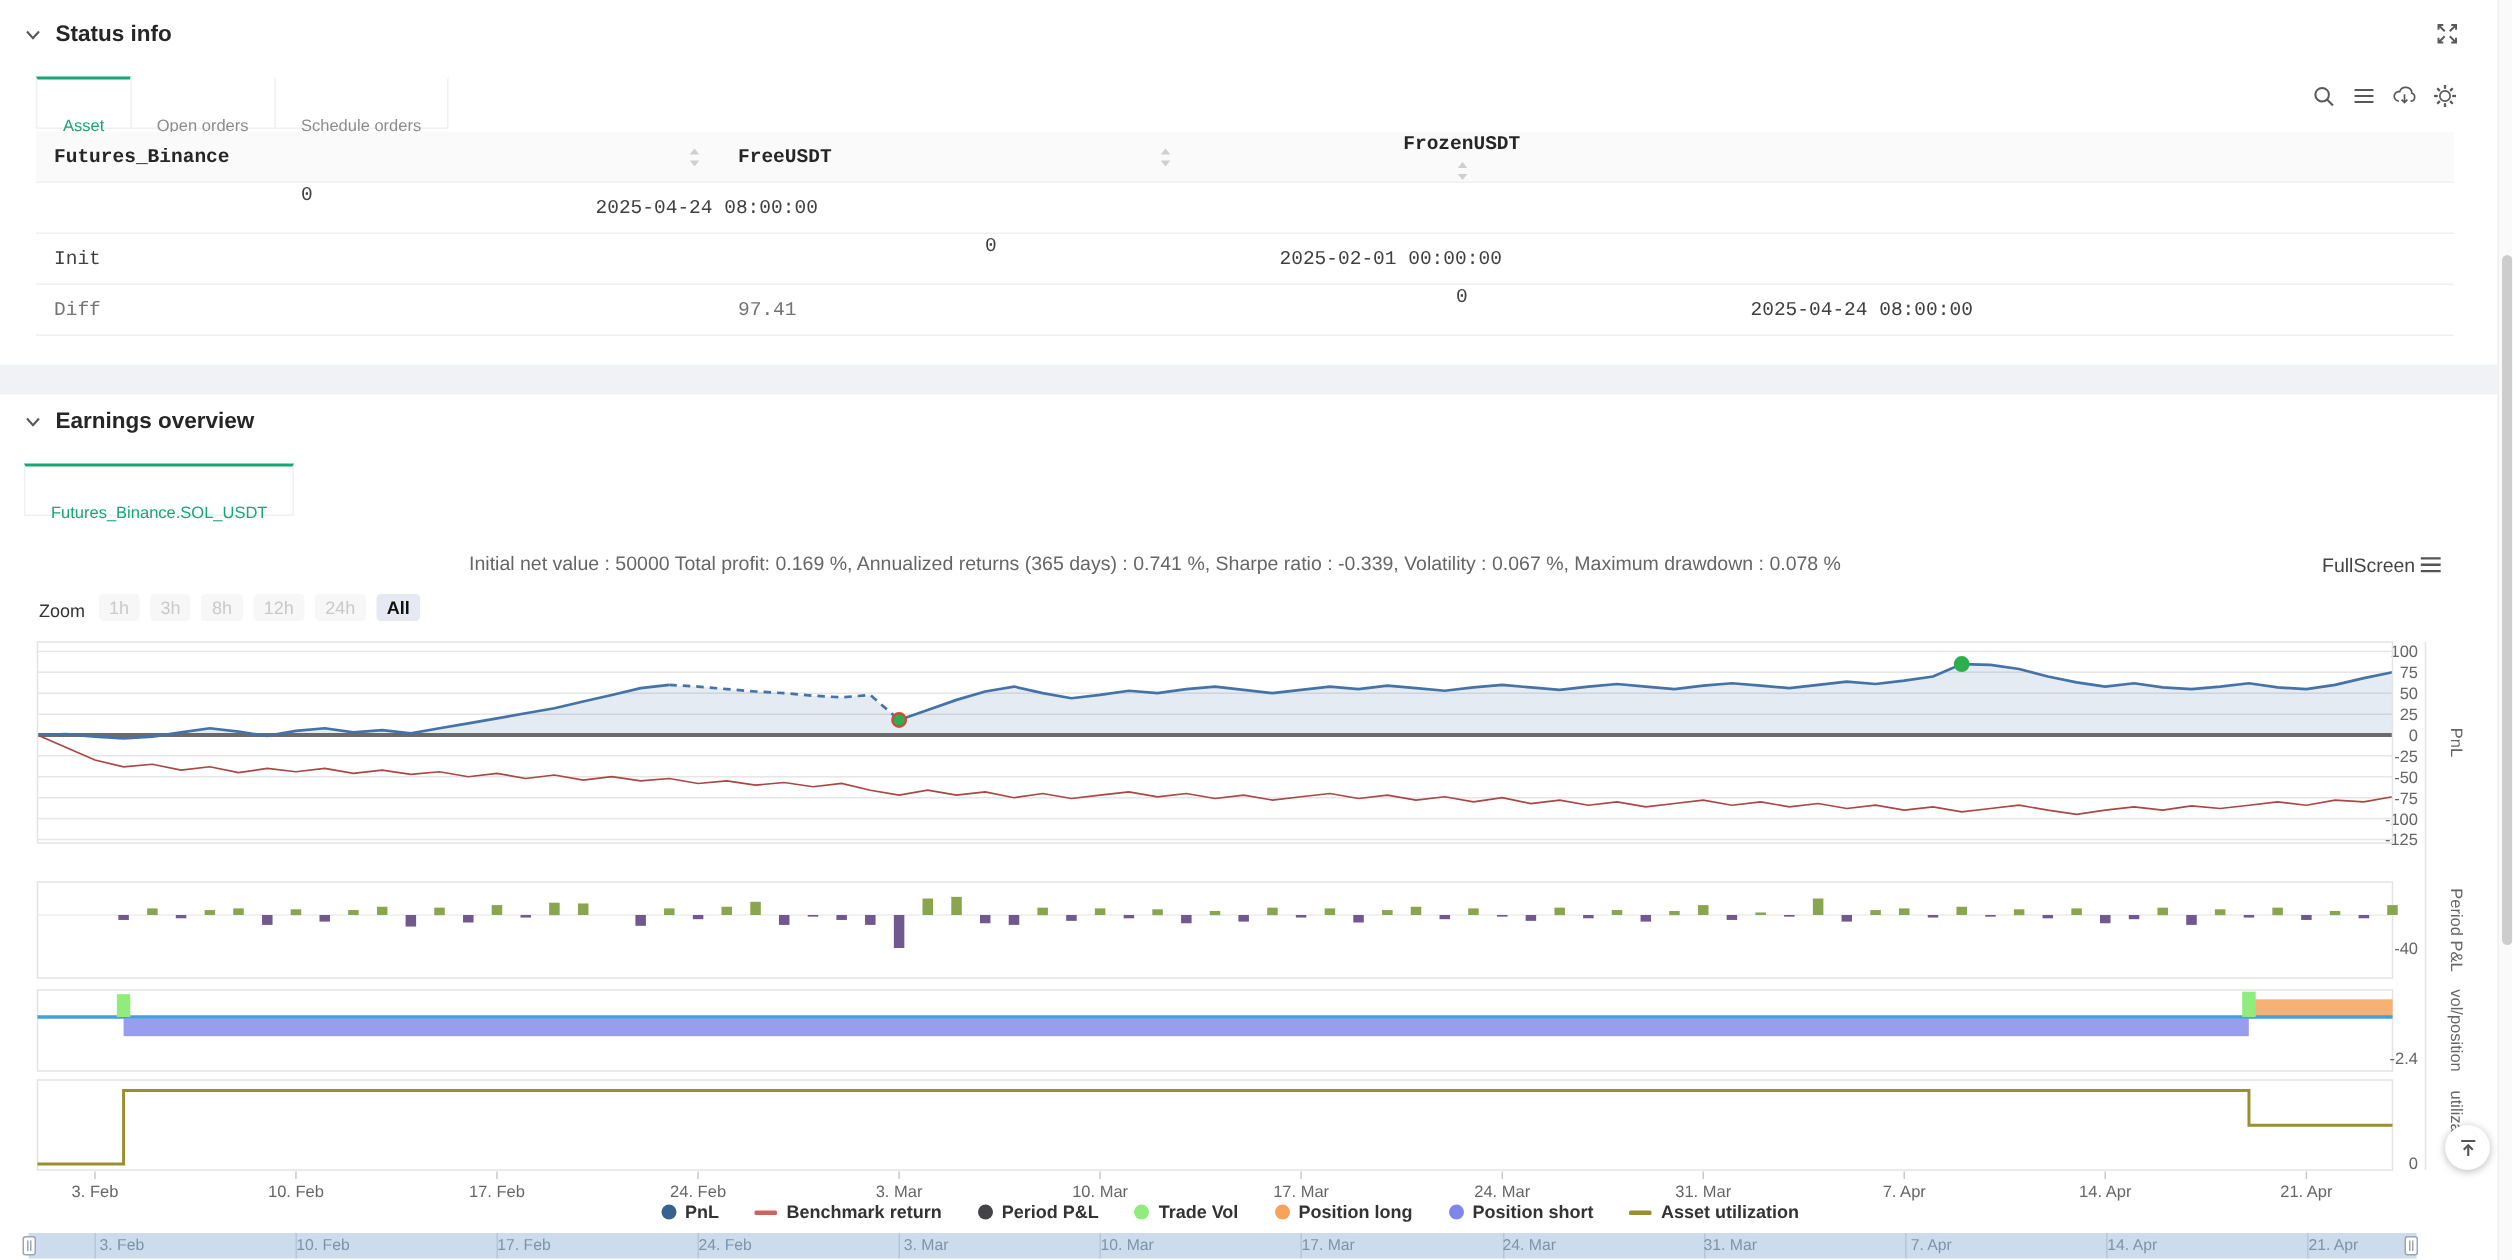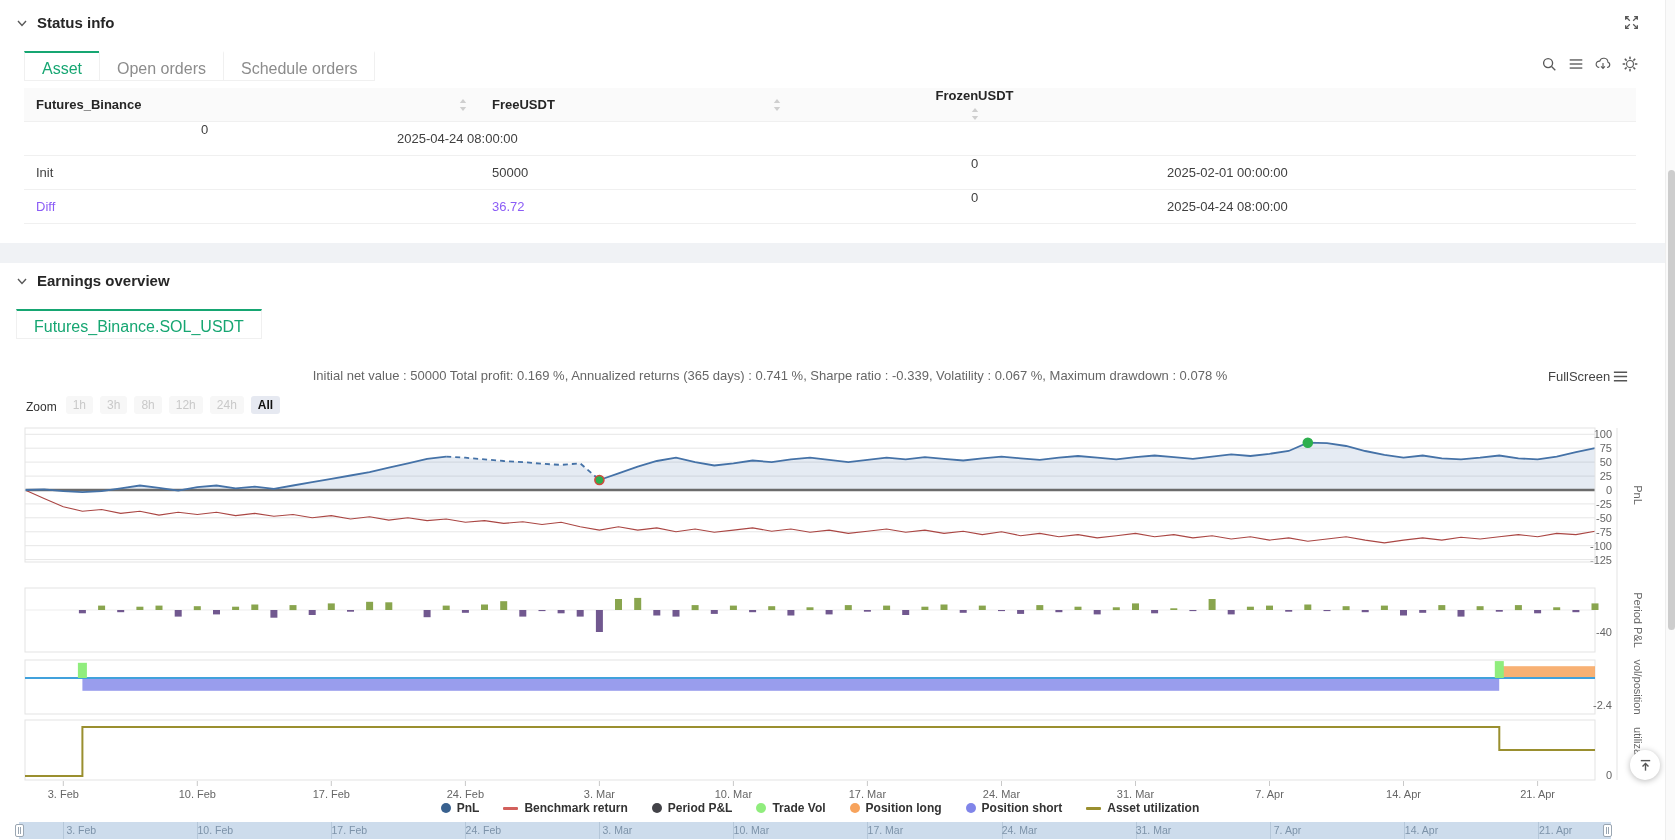--- a/index.html
+++ b/index.html
@@ -7,39 +7,39 @@
   body { font-family:"Liberation Sans", sans-serif; color:#333; }
   .page { position:relative; width:1675px; height:840px; background:#fff; overflow:hidden; }
 
   
   .sec-head { position:absolute; left:16px; display:flex; align-items:center; gap:9px; }
   .sec-title { font-size:15px; font-weight:700; color:#262626; }
   .chev { width:12px; height:12px; cursor:pointer; }
 
   
   .tabs { position:absolute; display:flex; }
-  .tab { height:30px; line-height:31px; padding:0 17px; font-size:16px; color:#8c8c8c;
+  .tab { height:30px; line-height:31px; padding:16px 17px; font-size:11px; color:#8c8c8c;
          background:#fff; border:1px solid #f0f0f0; border-top:2px solid transparent;
          margin-left:-1px; cursor:pointer; white-space:nowrap; }
   .tab:first-child { margin-left:0; }
   .tab.active { color:#16a672; border-top:2px solid #16a672; background:#fff; font-weight:400; }
 
   
   .toolbar { position:absolute; top:55px; left:1540px; display:flex; align-items:center; gap:9px; }
   .tb-icon { width:18px; height:18px; cursor:pointer; }
 
   
   .tbl { position:absolute; left:24px; top:88px; width:1612px; font-size:13px; }
-  .tbl-row { display:flex; border-bottom:1px solid #f0f0f0; background:#fff; }
+  .tbl-row { display:flex; border-bottom:1px solid #f0f0f0; background:#fff;font-family:Liberation Mono, monospace; }
   .tbl-row.head { background:#fafafa; font-weight:700; color:#262626; }
   .cell { padding:0 12px; height:33px; display:flex; align-items:center; }
   .cell.c0 { width:456px; } .cell.c1 { width:314px; } .cell.c2 { width:361px;flex-direction:column; } .cell.c3 { width:481px; }
   .head .cell { justify-content:space-between; border-right:0; }
   .link { color:#4a9ff5; cursor:pointer; }
-  .danger { color:#8b5cf6; }
+  .danger { color:#737373; }
   .body-cell { color:#404040; }
 
   .divider-band { position:absolute; left:0; top:243px; width:1675px; height:20px; background:#f0f2f5; }
 
   
   .stats-line { position:absolute; top:368px; left:0; width:1540px; text-align:center; font-size:13px; color:#666; }
   .fullscreen { position:absolute; top:369px; left:1548px; font-size:13px; color:#444; cursor:pointer; }
   .ctx-icon { position:absolute; top:368px; left:1612px; width:17px; height:17px; cursor:pointer; }
 
   
@@ -160,27 +160,26 @@
             <path d="M5 13L1.8 9h6.4z" fill="#cfcfcf"></path>
           </svg>
       </div>
     </div>
     <div class="tbl-row">
       <div class="cell c2 body-cell">0</div>
       <div class="cell c3 body-cell">2025-04-24 08:00:00</div>
     </div>
     <div class="tbl-row">
       <div class="cell c0 body-cell">Init</div>
-      <div class="cell c1 body-cell">50000</div>
       <div class="cell c2 body-cell">0</div>
       <div class="cell c3 body-cell">2025-02-01 00:00:00</div>
     </div>
     <div class="tbl-row">
       <div class="cell c0 danger">Diff</div>
-      <div class="cell c1 danger">36.72</div>
+      <div class="cell c1 danger">97.41</div>
       <div class="cell c2 body-cell">0</div>
       <div class="cell c3 body-cell">2025-04-24 08:00:00</div>
     </div>
   </div>
 
   <div class="divider-band"></div>
 
   <div class="sec-head" style="top:272px;">
     <svg class="chev" viewBox="0 0 12 12">
       <polyline points="2,4 6,8.5 10,4" fill="none" stroke="#595959" stroke-width="1.4"></polyline>

